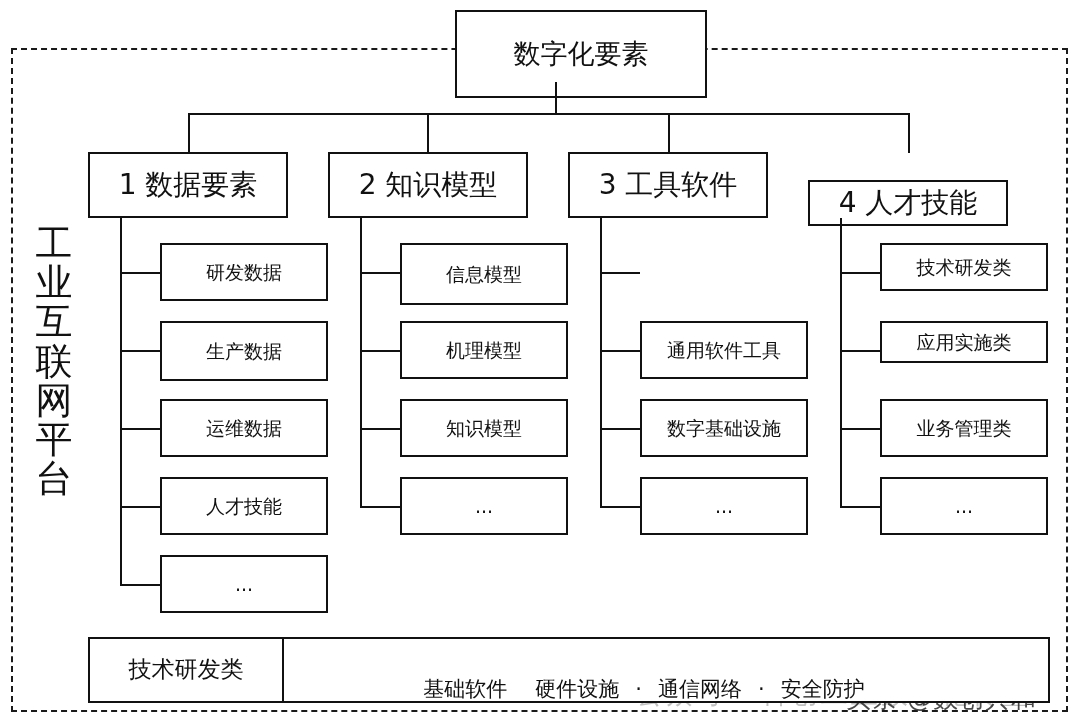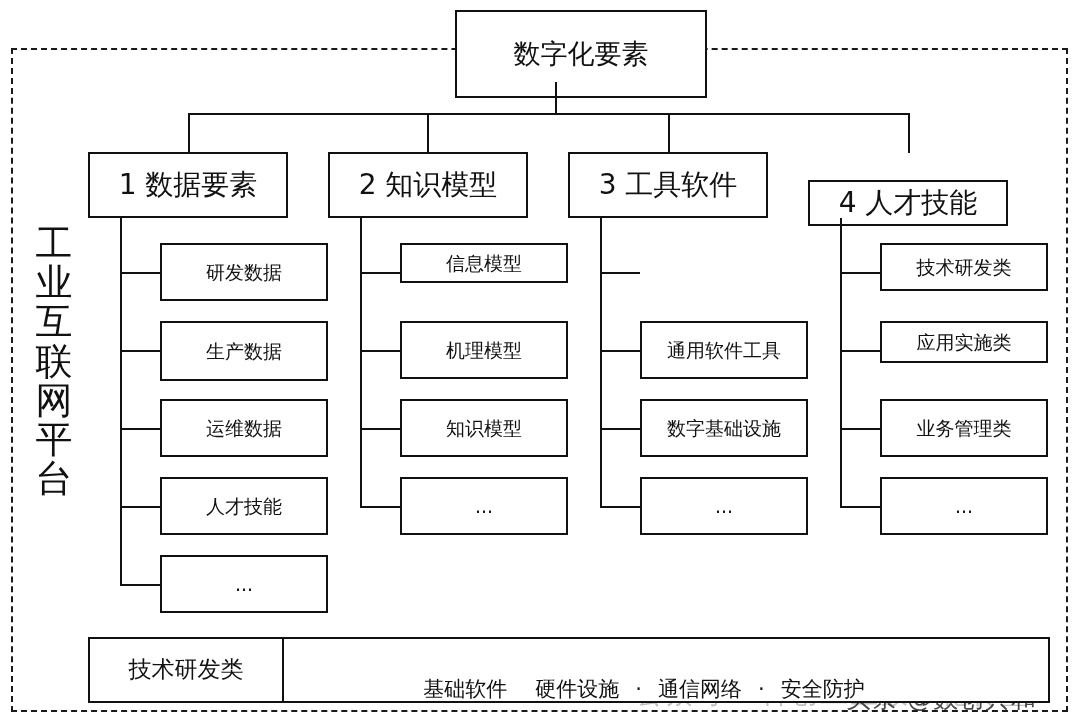--- a/index.html
+++ b/index.html
@@ -191,21 +191,21 @@
   <div class="node leaf" style="left:160px; top:399px; width:168px; height:58px;">运维数据</div>
   <div class="node leaf" style="left:160px; top:477px; width:168px; height:58px;">人才技能</div>
   <div class="node leaf" style="left:160px; top:555px; width:168px; height:58px;">...</div>
 
   <div class="line-v" style="left:360px; top:218px; height:290px;"></div>
   <div class="line-h" style="left:360px; top:272px; width:40px;"></div>
   <div class="line-h" style="left:360px; top:350px; width:40px;"></div>
   <div class="line-h" style="left:360px; top:428px; width:40px;"></div>
   <div class="line-h" style="left:360px; top:506px; width:40px;"></div>
 
-  <div class="node leaf" style="left:400px; top:243px; width:168px; height:40px;">信息模型</div>
+  <div class="node leaf" style="left:400px; top:243px; width:168px; height:62px;">信息模型</div>
   <div class="node leaf" style="left:400px; top:321px; width:168px; height:58px;">机理模型</div>
   <div class="node leaf" style="left:400px; top:399px; width:168px; height:58px;">知识模型</div>
   <div class="node leaf" style="left:400px; top:477px; width:168px; height:58px;">...</div>
 
   <div class="line-v" style="left:600px; top:218px; height:290px;"></div>
   <div class="line-h" style="left:600px; top:272px; width:40px;"></div>
   <div class="line-h" style="left:600px; top:350px; width:40px;"></div>
   <div class="line-h" style="left:600px; top:428px; width:40px;"></div>
   <div class="line-h" style="left:600px; top:506px; width:40px;"></div>
 

